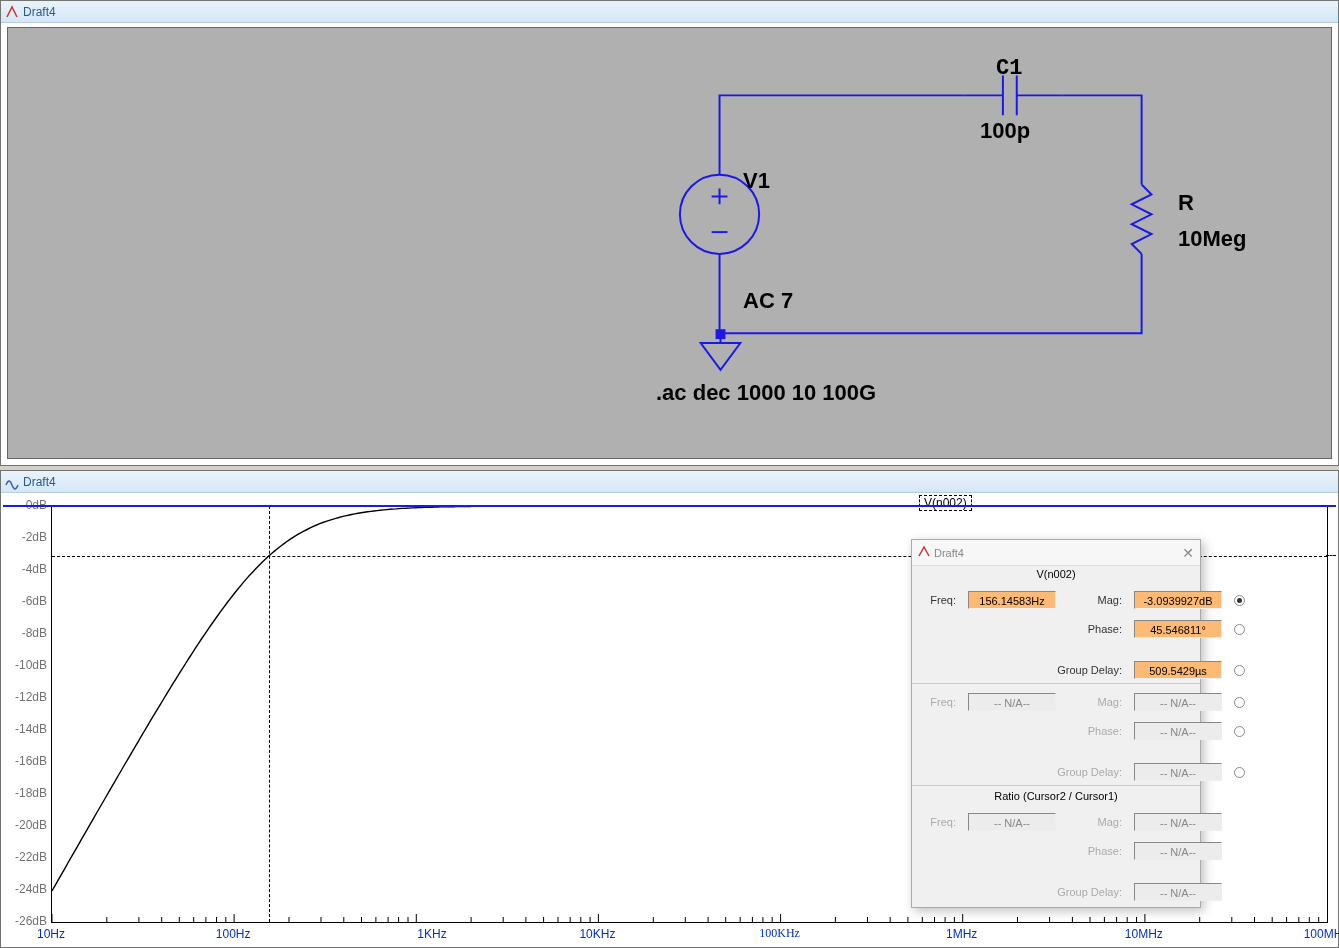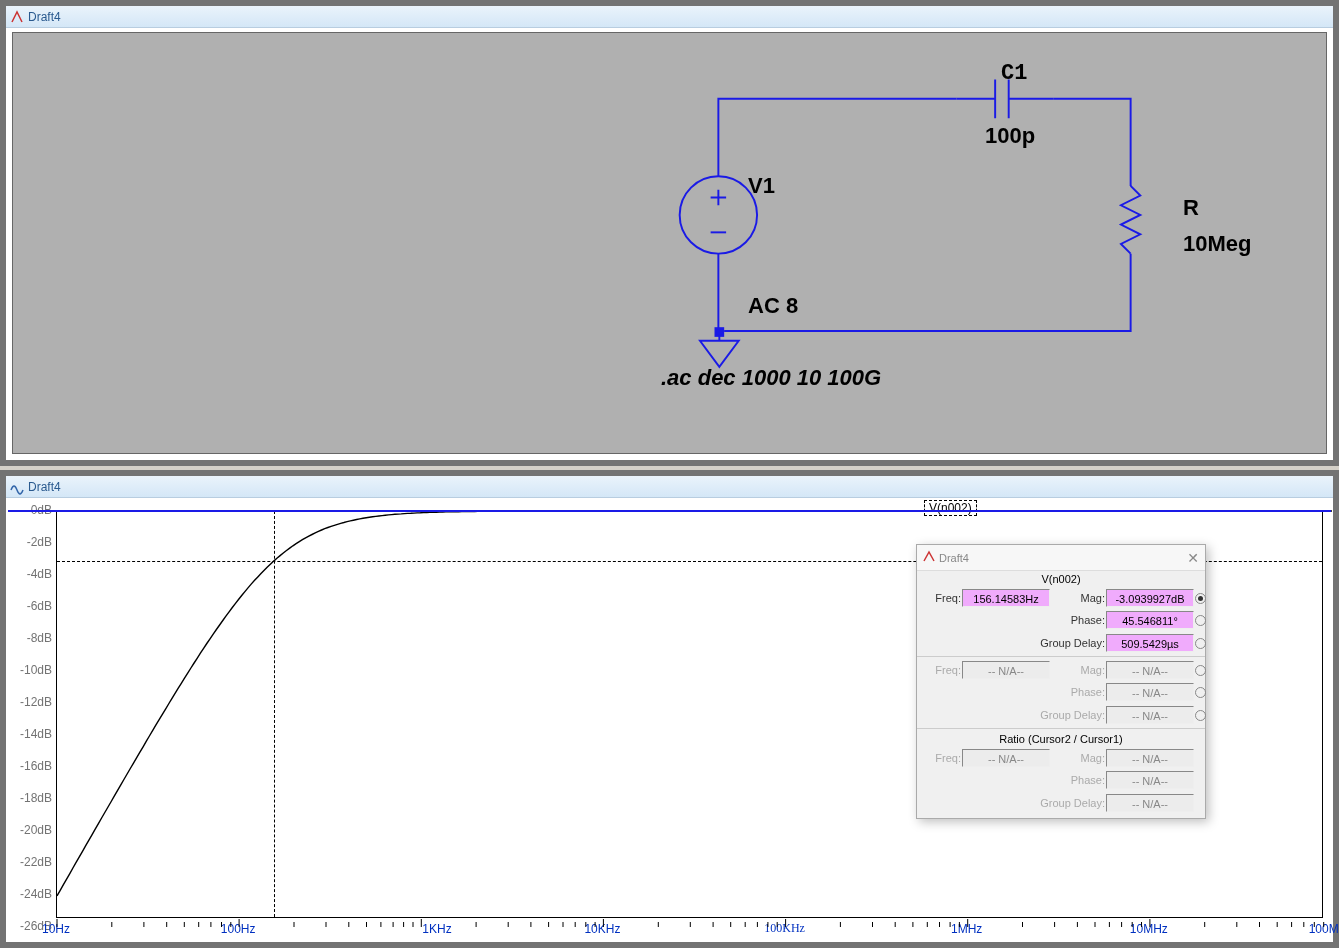--- a/index.html
+++ b/index.html
@@ -5,21 +5,21 @@
   * { box-sizing: border-box; margin: 0; padding: 0; }
   body {
     font-family: "Segoe UI", Tahoma, Arial, sans-serif;
     font-size: 12px;
     background: #d4d0c8;
     width: 1339px;
     height: 948px;
     overflow: hidden;
   }
   .pane {
-    border: 6px solid #737373;
+    border: 1px solid #737373;
     background: #fff;
     position: absolute;
   }
   .titlebar {
     height: 22px;
     background: linear-gradient(to bottom, #eaf3fb, #d4e7f7);
     border-bottom: 1px solid #b8cde0;
     display: flex;
     align-items: center;
     padding-left: 4px;
@@ -98,30 +98,31 @@
     padding:0 6px; background:#f7f7f7; border-bottom:1px solid #ddd;
     color:#888;
   }
   #cursor-dialog .section-label {
     padding:4px 6px 2px 6px; color:#333;
   }
   #cursor-dialog .centered-label { text-align:center; padding:2px 0; }
   #cursor-dialog .row {
     display:grid;
     grid-template-columns: 38px 88px 54px 88px 14px;
-    gap:1px;
+    gap:12px;
     align-items:center;
     padding:2px 6px;
+    margin-top:7px;
   }
   #cursor-dialog .row .lbl { text-align:right; color:#333; }
   #cursor-dialog .row .lbl.disabled { color:#aaa; }
   #cursor-dialog .valbox {
     height:18px; line-height:18px;
     font-size:11px; text-align:center;
-    background:#f0abfc;
+    background:#fdba74;
     border-top:1px solid #888; border-left:1px solid #888;
     border-right:1px solid #eee; border-bottom:1px solid #eee;
   }
   #cursor-dialog .valbox.disabled {
     background:#ececec; color:#888;
   }
   #cursor-dialog hr { border:none; border-top:1px solid #ccc; margin:2px 0; }
   .radio-dot {
     width:11px;height:11px;border:1px solid #888;border-radius:50%;
     display:inline-block; position:relative;
@@ -167,26 +168,26 @@
         <path d="M714 162 L714 178 M706 170 L722 170" stroke-width="2"></path>
         <path d="M706 206 L722 206" stroke-width="2"></path>
 
         <rect x="711" y="305" width="8" height="8" fill="#1a1ae6"></rect>
         <path d="M695 318 L735 318 L715 345 Z"></path>
         <path d="M715 313 L715 318"></path>
       </g>
     </svg>
     
     <div class="sch-label" style="left:735px; top:140px;">V1</div>
-    <div class="sch-label" style="left:735px; top:260px;">AC 8</div>
+    <div class="sch-label" style="left:735px; top:260px;">AC 7</div>
     <div class="sch-label" style="left:988px; top:28px;font-family:Liberation Mono, monospace;">C1</div>
     <div class="sch-label" style="left:972px; top:90px;">100p</div>
     <div class="sch-label" style="left:1170px; top:162px;">R</div>
     <div class="sch-label" style="left:1170px; top:198px;">10Meg</div>
-    <div class="sch-label" style="left:648px; top:332px;font-style:italic;">.ac dec 1000 10 100G</div>
+    <div class="sch-label" style="left:648px; top:352px;">.ac dec 1000 10 100G</div>
   </div>
 </div>
 
 <div id="plot-pane" class="pane">
   <div class="titlebar">
     <span class="ticon">
       <svg width="14" height="14">
           <path d="M1 10 Q4 2 7 10 Q10 18 13 10" stroke="#36a" stroke-width="1.5" fill="none"></path>
         </svg>
     </span>

